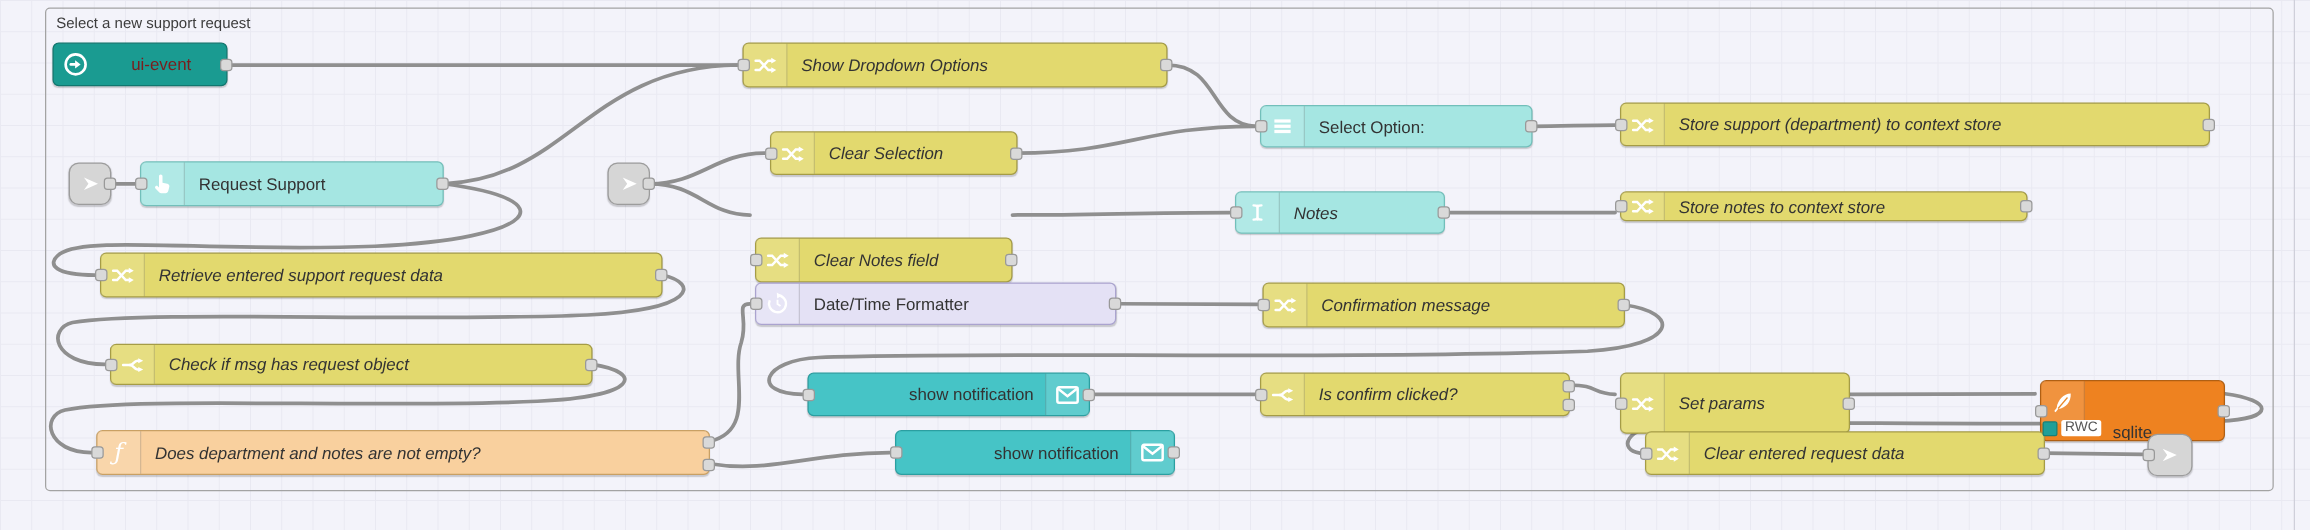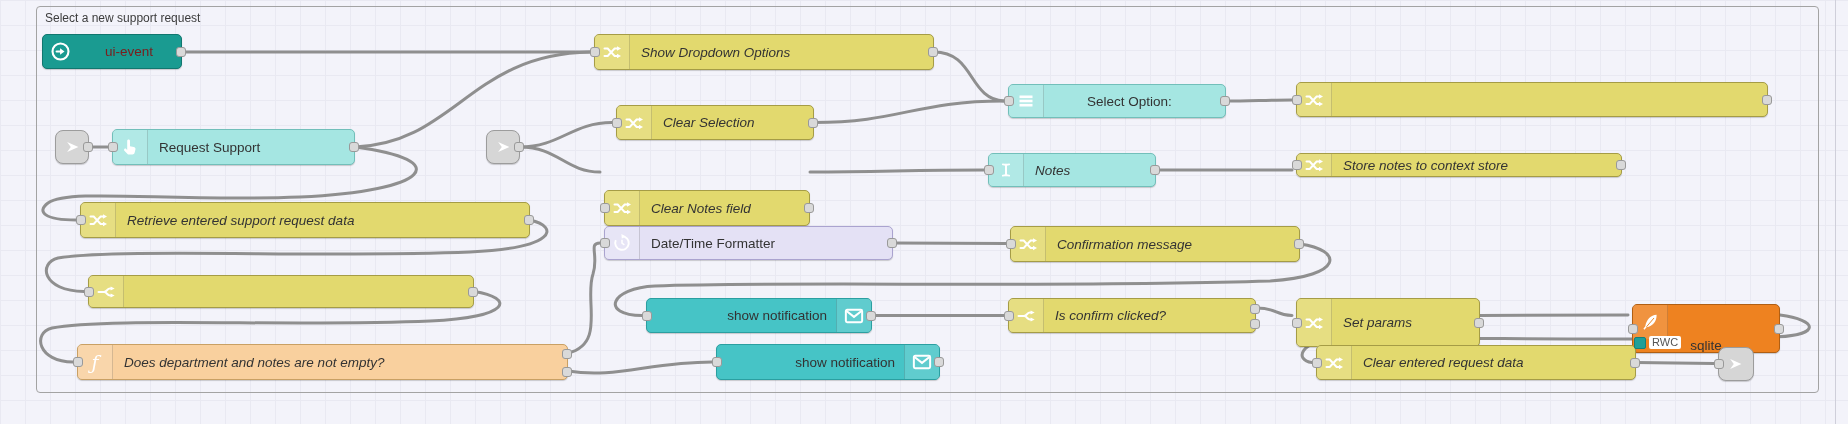--- a/index.html
+++ b/index.html
@@ -141,21 +141,21 @@
             <path d="M2.5 14h3.2L12.6 6.5h3" stroke="#fff" fill="none" stroke-width="2" stroke-linecap="round"></path>
             <path d="M2.5 6.5h3.2l6.9 7.5h3" stroke="#fff" fill="none" stroke-width="2" stroke-linecap="round"></path>
             <path d="M15 4.2l4 2.3-4 2.3z" fill="#fff"></path>
             <path d="M15 11.7l4 2.3-4 2.3z" fill="#fff"></path>
           </svg>
         </div>
         <div class="lbl left it">Clear Notes field</div>
         <span class="port in mid"></span>
         <span class="port out mid"></span>
       </div>
-      <div class="node" style="left: 1008px; top: 84px; width: 218px; height: 34px; background: rgb(165, 230, 226); border: 1px solid rgb(114, 191, 186); gap: 32px;">
+      <div class="node" style="left: 1008px; top: 84px; width: 218px; height: 34px; background: rgb(165, 230, 226); border: 1px solid rgb(114, 191, 186);">
         <div class="icon-sec sep-r">
           <svg width="20" height="20" viewBox="0 0 20 20">
             <rect x="3.5" y="4.5" width="13" height="2.6" fill="#fff"></rect>
             <rect x="3.5" y="8.7" width="13" height="2.6" fill="#fff"></rect>
             <rect x="3.5" y="12.9" width="13" height="2.6" fill="#fff"></rect>
           </svg>
         </div>
         <div class="lbl left">Select Option:</div>
         <span class="port in mid"></span>
         <span class="port out mid"></span>
@@ -173,20 +173,21 @@
       </div>
       <div class="node" style="left: 1296px; top: 82px; width: 472px; height: 35px; background: rgb(226, 217, 110); border: 1px solid rgb(165, 156, 70);">
         <div class="icon-sec sep-r">
           <svg width="20" height="20" viewBox="0 0 20 20">
             <path d="M2.5 14h3.2L12.6 6.5h3" stroke="#fff" fill="none" stroke-width="2" stroke-linecap="round"></path>
             <path d="M2.5 6.5h3.2l6.9 7.5h3" stroke="#fff" fill="none" stroke-width="2" stroke-linecap="round"></path>
             <path d="M15 4.2l4 2.3-4 2.3z" fill="#fff"></path>
             <path d="M15 11.7l4 2.3-4 2.3z" fill="#fff"></path>
           </svg>
         </div>
+        <div class="lbl left it">Store support (department) to context store</div>
         <span class="port in mid"></span>
         <span class="port out mid"></span>
       </div>
       <div class="node" style="left: 1296px; top: 153px; width: 326px; height: 24px; background: rgb(226, 217, 110); border: 1px solid rgb(165, 156, 70);">
         <div class="icon-sec sep-r">
           <svg width="20" height="20" viewBox="0 0 20 20">
             <path d="M2.5 14h3.2L12.6 6.5h3" stroke="#fff" fill="none" stroke-width="2" stroke-linecap="round"></path>
             <path d="M2.5 6.5h3.2l6.9 7.5h3" stroke="#fff" fill="none" stroke-width="2" stroke-linecap="round"></path>
             <path d="M15 4.2l4 2.3-4 2.3z" fill="#fff"></path>
             <path d="M15 11.7l4 2.3-4 2.3z" fill="#fff"></path>
@@ -237,20 +238,21 @@
       <div class="node" style="left: 88px; top: 275px; width: 386px; height: 33px; background: rgb(226, 217, 110); border: 1px solid rgb(165, 156, 70);">
         <div class="icon-sec sep-r">
           <svg width="20" height="20" viewBox="0 0 20 20">
             <path d="M2.5 10H8" stroke="#fff" fill="none" stroke-width="2" stroke-linecap="round"></path>
             <path d="M8 10c3 0 3-3.5 6-3.5h1" stroke="#fff" fill="none" stroke-width="2" stroke-linecap="round"></path>
             <path d="M8 10c3 0 3 3.5 6 3.5h1" stroke="#fff" fill="none" stroke-width="2" stroke-linecap="round"></path>
             <path d="M14.6 4.5l4 2-4 2z" fill="#fff"></path>
             <path d="M14.6 11.5l4 2-4 2z" fill="#fff"></path>
           </svg>
         </div>
+        <div class="lbl left it">Check if msg has request object</div>
         <span class="port in mid"></span>
         <span class="port out mid"></span>
       </div>
       <div class="node" style="left: 77px; top: 344px; width: 491px; height: 36px; background: rgb(249, 208, 158); border: 1px solid rgb(201, 160, 100);">
         <div class="icon-sec sep-r">
           <span style="font-family:'DejaVu Serif',serif;font-style:italic;font-size:19px;color:#fff;line-height:1;">ƒ</span>
         </div>
         <div class="lbl left it">Does department and notes are not empty?</div>
         <span class="port in mid"></span>
         <span class="port out" style="top: 4px;"></span>

